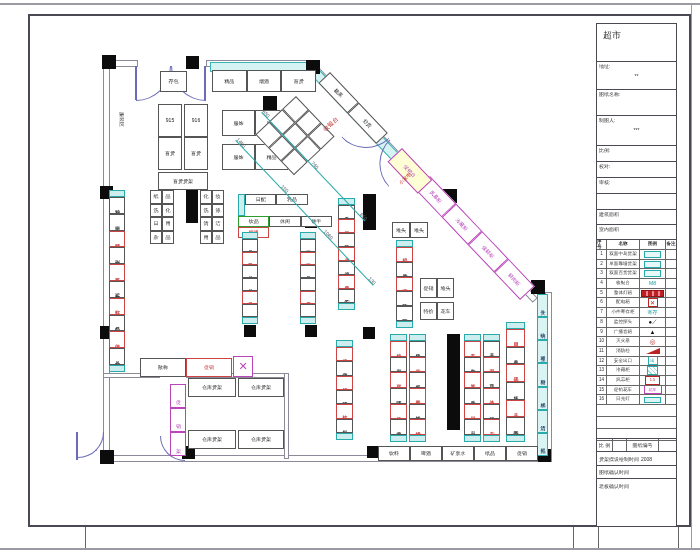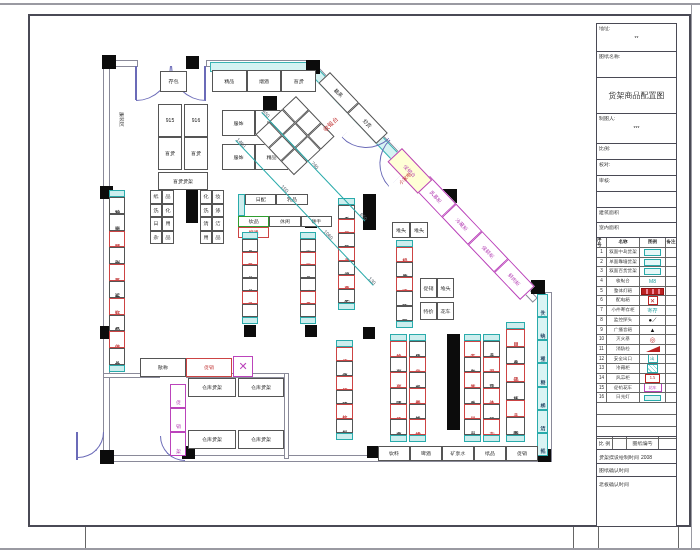--- a/index.html
+++ b/index.html
@@ -680,26 +680,26 @@
       </div>
       <div class="dim" style="left: 236px; top: 140px; width: 200px; transform: rotate(46.5deg);">
         <span>1460</span>
         <span>150</span>
         <span>1060</span>
         <span>130</span>
       </div>
     </div>
 
   <div id="tblock">
+    <div class="tb-row tb-store">超市</div>
     <div class="tb-row tb-addr">
       <span>地址:</span>
       <span class="tb-val">**</span>
     </div>
     <div class="tb-row tb-name">图纸名称:</div>
-    <div class="tb-row tb-title">货架商品配置图</div>
     <div class="tb-row tb-drafter">
       <span>制图人:</span>
       <span class="tb-val">***</span>
     </div>
     <div class="tb-row tb-s16">比例:</div>
     <div class="tb-row tb-s16">校对:</div>
     <div class="tb-row tb-s16">审核:</div>
     <div class="tb-row tb-s16"></div>
     <div class="tb-row tb-s15">建筑面积</div>
     <div class="tb-row tb-s15">室内面积</div>

